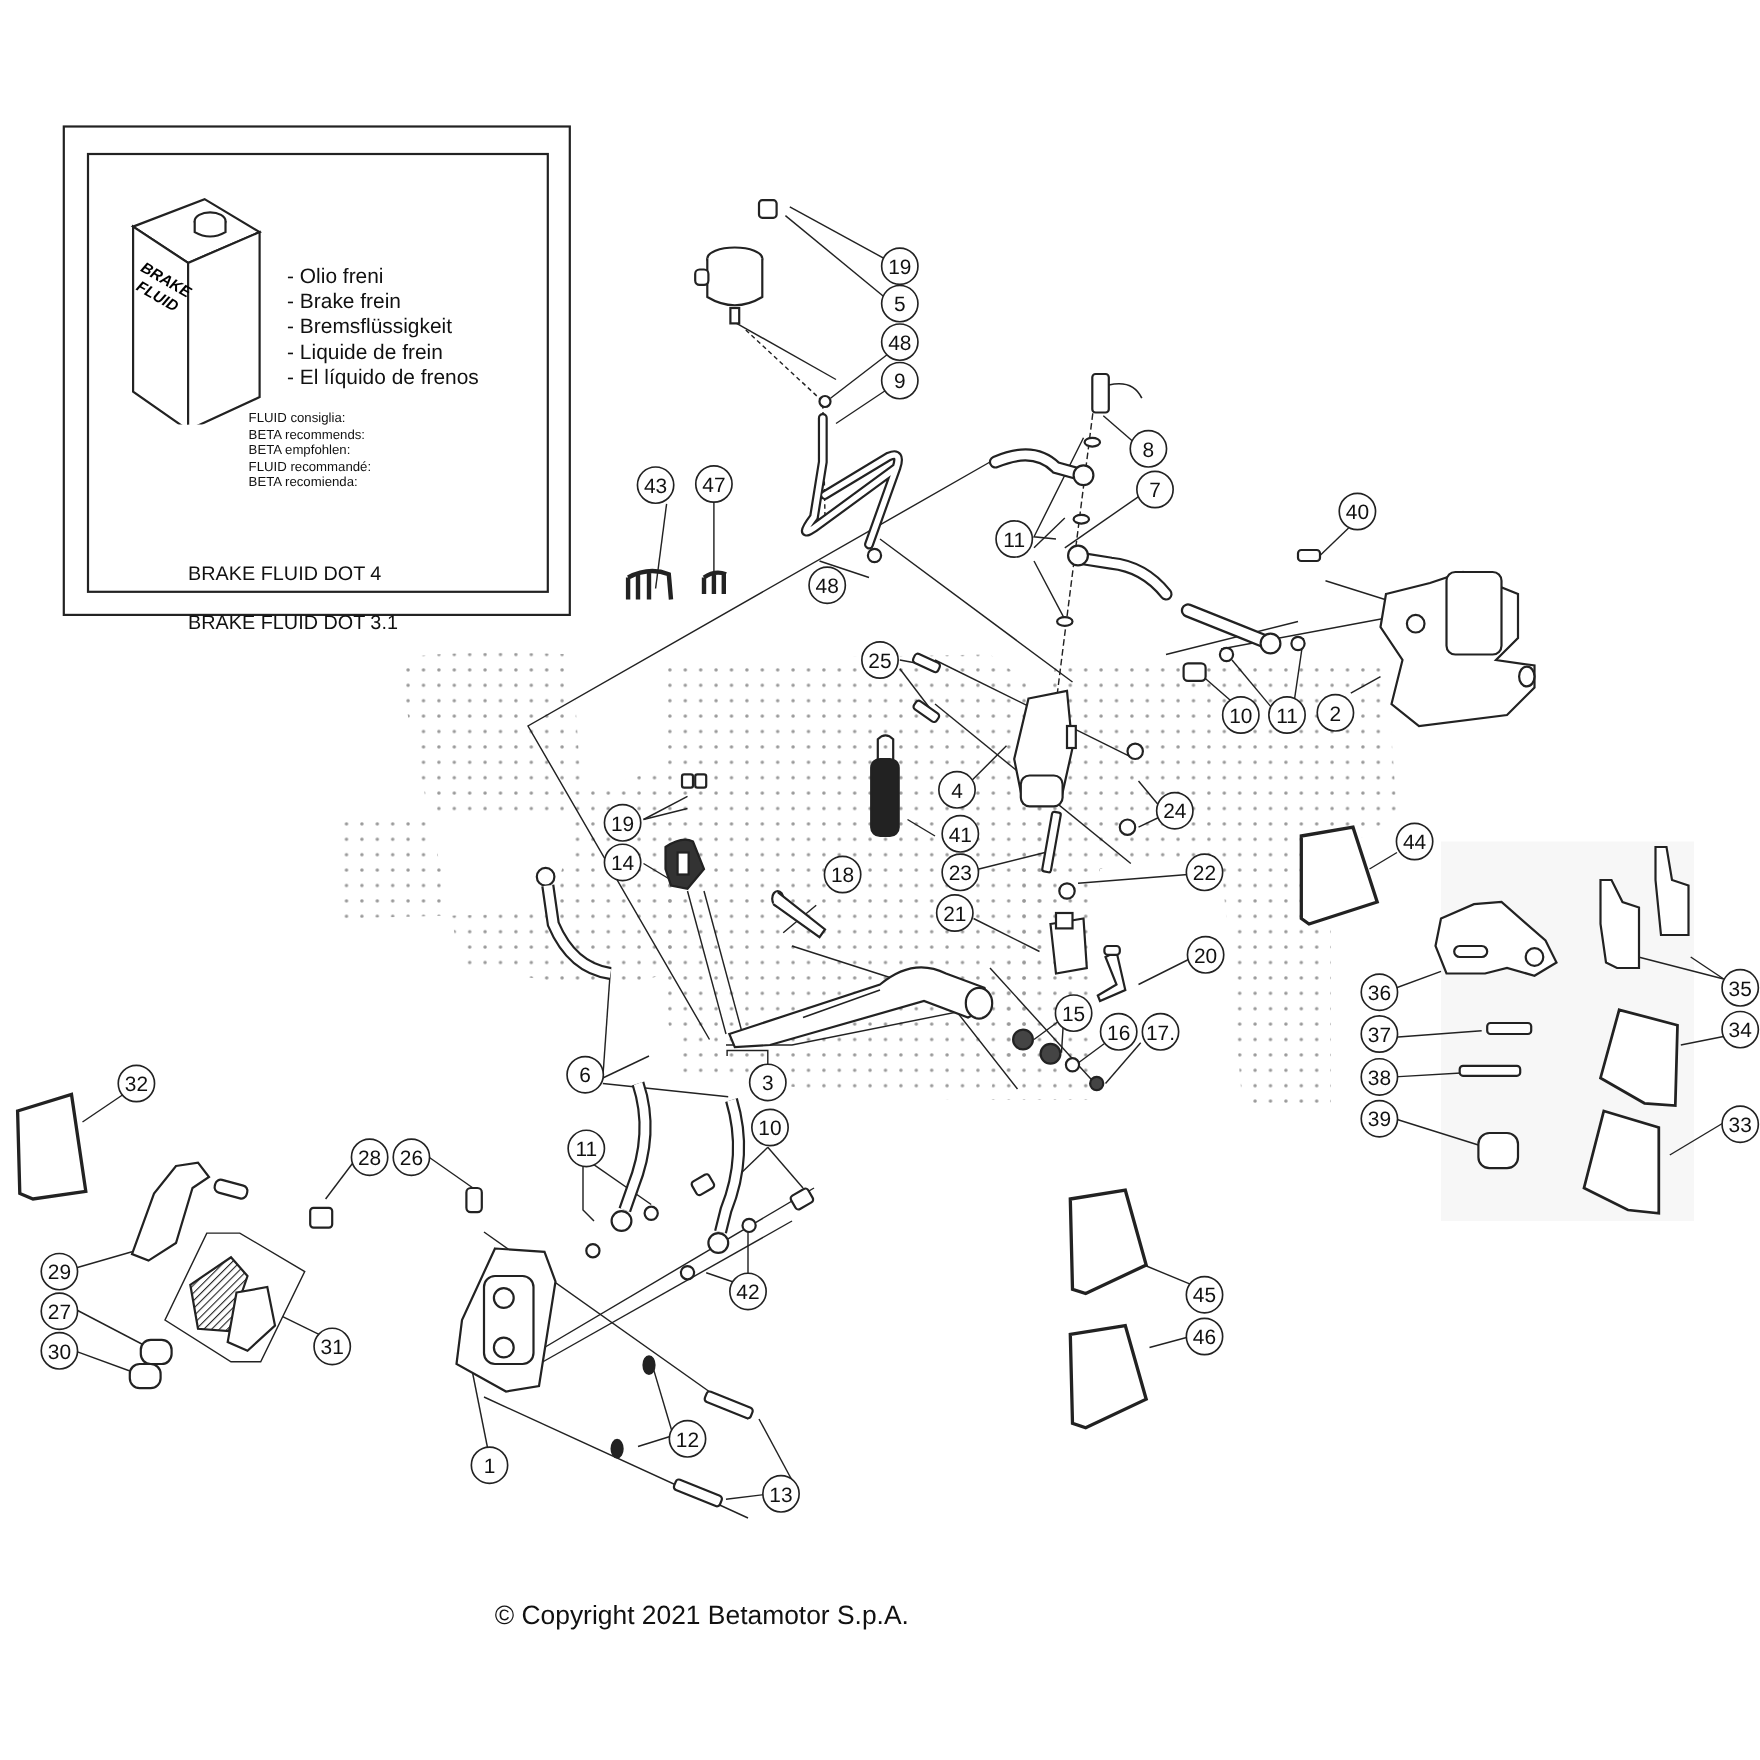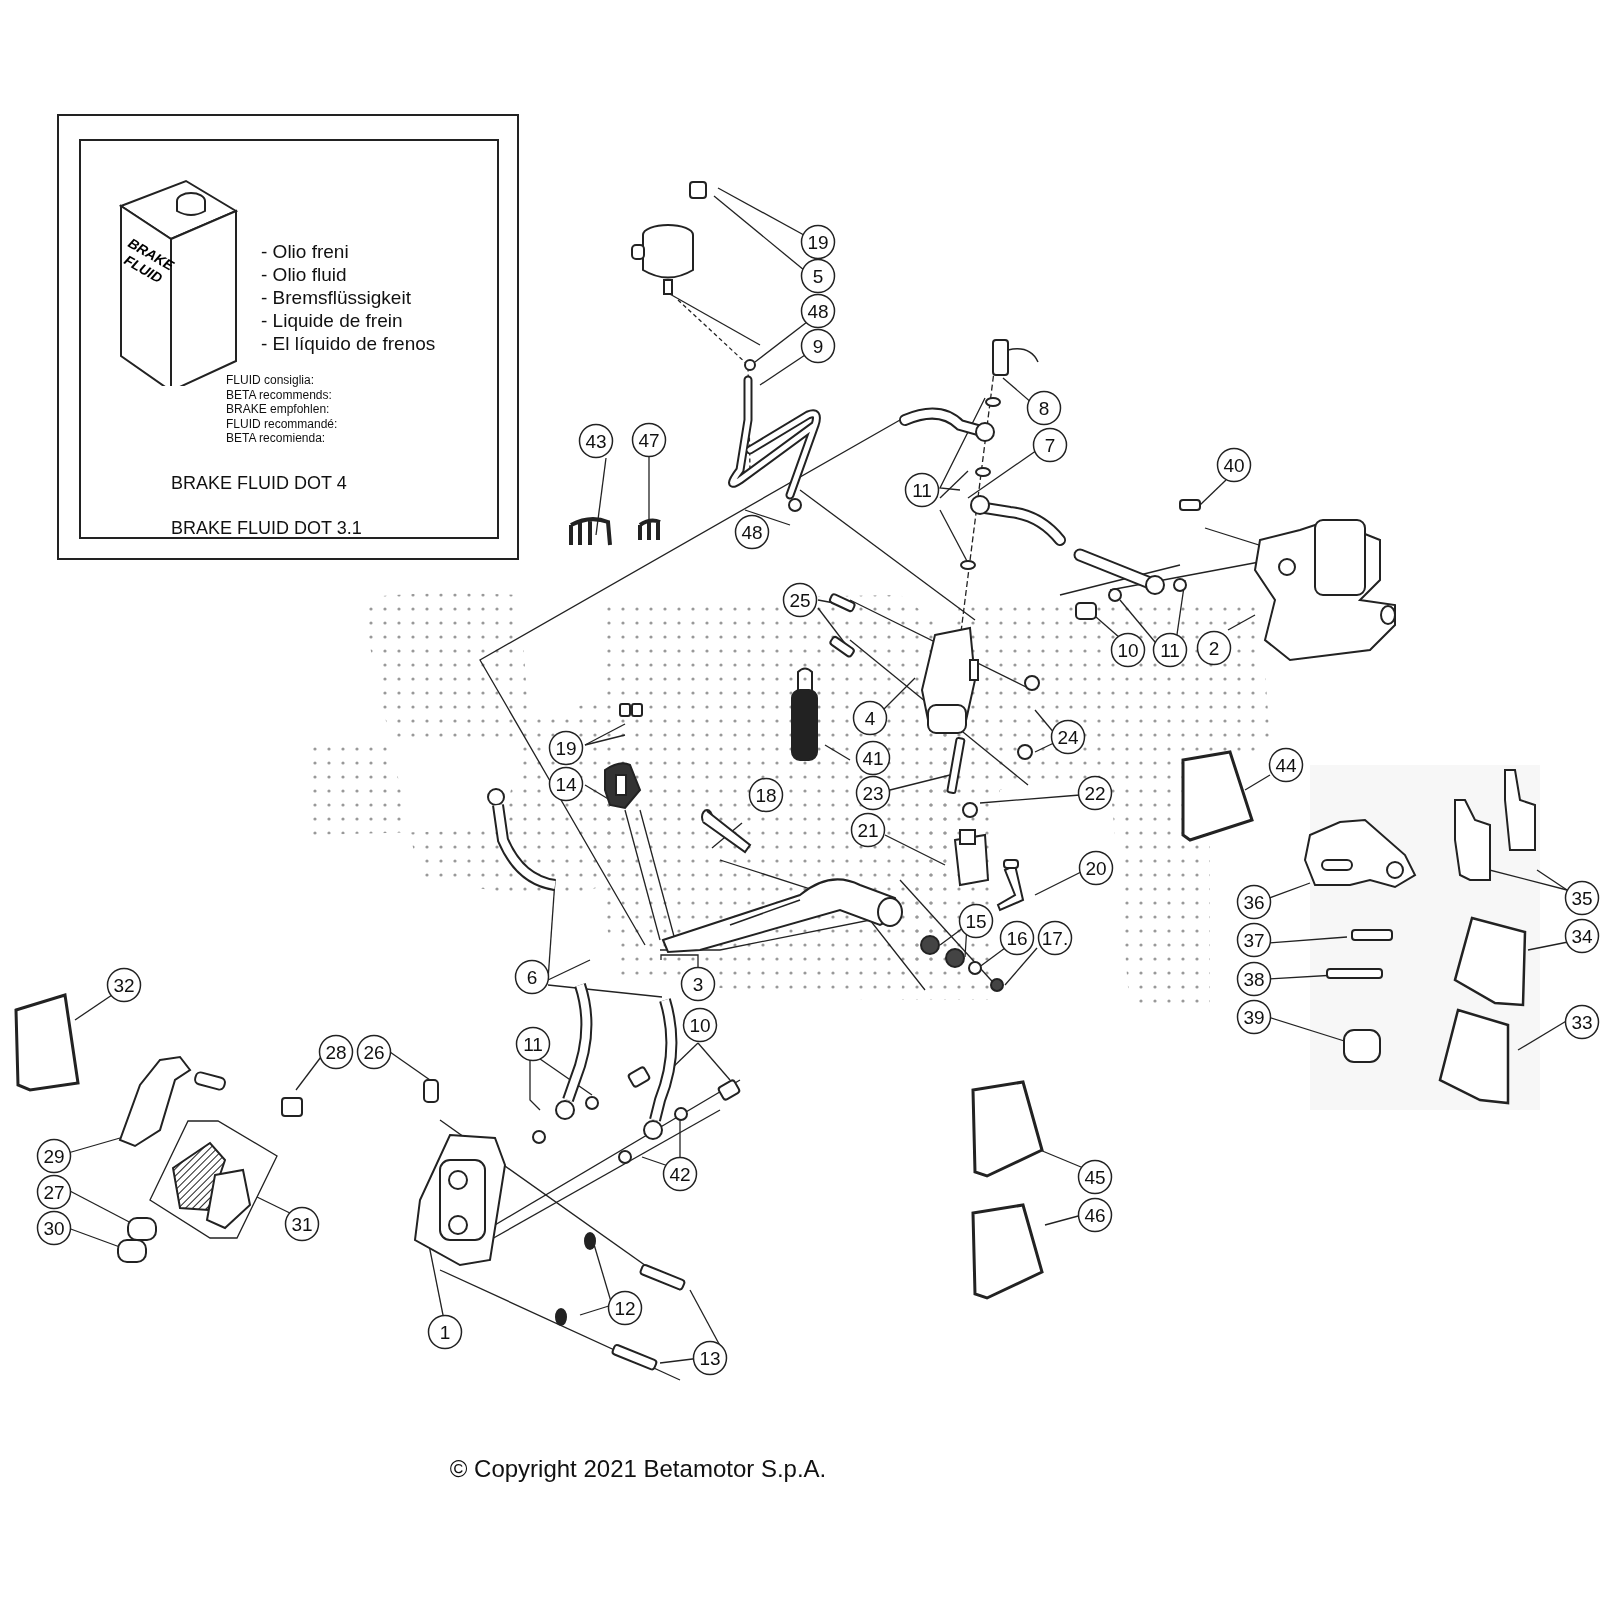--- a/index.html
+++ b/index.html
@@ -5,21 +5,21 @@
   html, body { margin: 0; padding: 0; background: #ffffff; }
   body { width: 1600px; height: 1600px; position: relative; overflow: hidden;
          font-family: "Liberation Sans", sans-serif; color: #111; }
   #diagram { position: absolute; left: 0; top: 0; width: 1600px; height: 1600px; }
   .legend-outer { position: absolute; left: 57px; top: 114px; width: 462px; height: 446px;
                   border: 2px solid #222; box-sizing: border-box; background: #fff; }
   .legend-inner { position: absolute; left: 20px; top: 23px; width: 420px; height: 400px;
                   border: 2px solid #222; box-sizing: border-box; }
   .fluid-lines { position: absolute; left: 180px; top: 88px; font-size: 19px; line-height: 23px; margin-top: 11px; }
   .beta-lines { position: absolute; left: 145px; top: 232px; font-size: 12px; line-height: 14.5px; }
-  .dot-line { position: absolute; left: 90px; font-size: 18px; }
+  .dot-line { position: absolute; left: 90px; font-size: 18px; margin-top: 38px; }
   .dot4 { top: 332px; }
   .dot51 { top: 377px; }
   .can-svg { position: absolute; left: 30px; top: 15px; }
   .copyright { position: absolute; left: 0; width: 1276px; top: 1455px; text-align: center;
                font-size: 24px; color: #111; }
   .callout-text { font-family: "Liberation Sans", sans-serif; font-size: 19px; fill: #111; }
 </style>
 </head>
 <body>
 
@@ -563,29 +563,29 @@
         <polygon points="10,50 60,83 60,235 10,200"></polygon>
         <polygon points="60,83 125,55 125,205 60,235"></polygon>
         <ellipse cx="80" cy="45" rx="14" ry="8"></ellipse>
         <path d="M66 45 L66 55 Q80 63 94 55 L94 45" fill="#fff"></path>
       </g>
       <text x="16" y="90" font-size="14" font-weight="bold" font-style="italic" transform="rotate(30 16 90)" font-family="Liberation Sans, sans-serif">BRAKE</text>
       <text x="12" y="107" font-size="14" font-weight="bold" font-style="italic" transform="rotate(30 12 107)" font-family="Liberation Sans, sans-serif">FLUID</text>
     </svg>
     <div class="fluid-lines">
       <div>- Olio freni</div>
-      <div>- Olio fluid</div>
+      <div>- Brake frein</div>
       <div>- Bremsflüssigkeit</div>
       <div>- Liquide de frein</div>
       <div>- El líquido de frenos</div>
     </div>
     <div class="beta-lines">
       <div>FLUID consiglia:</div>
       <div>BETA recommends:</div>
-      <div>BRAKE empfohlen:</div>
+      <div>BETA empfohlen:</div>
       <div>FLUID recommandé:</div>
       <div>BETA recomienda:</div>
     </div>
     <div class="dot-line dot4">BRAKE FLUID DOT 4</div>
     <div class="dot-line dot51">BRAKE FLUID DOT 3.1</div>
   </div>
 </div>
 
 <div class="copyright">© Copyright 2021 Betamotor S.p.A.</div>
 

